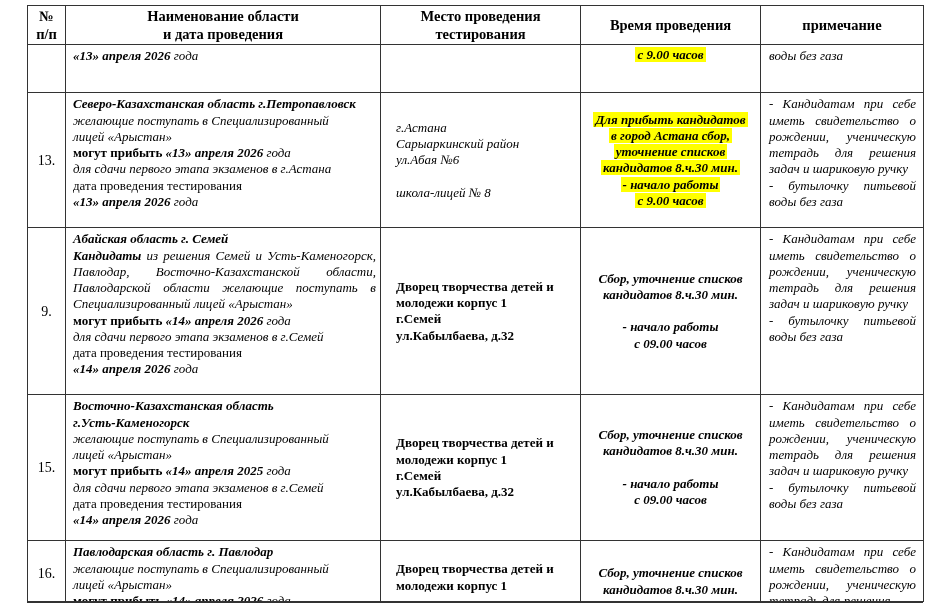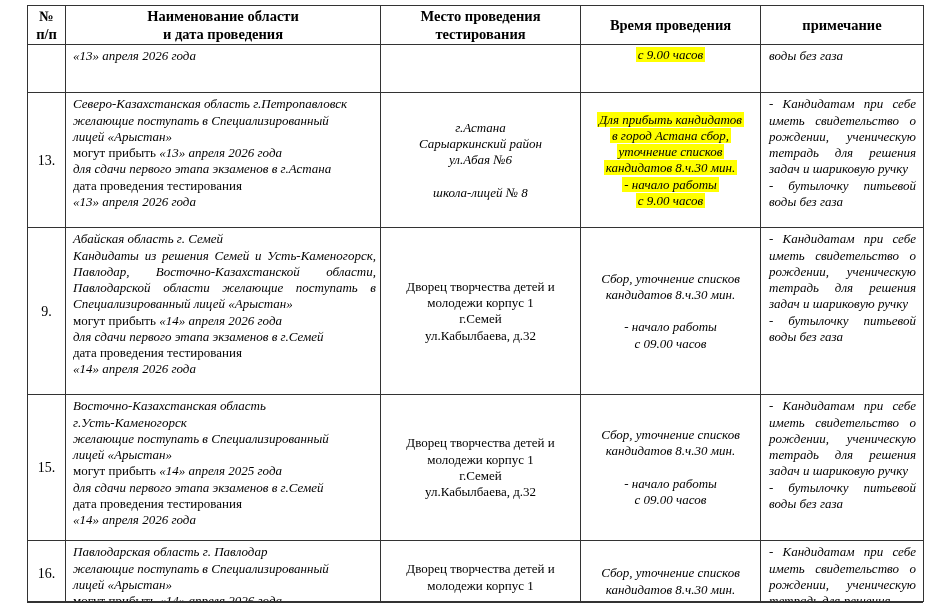--- a/index.html
+++ b/index.html
@@ -34,33 +34,33 @@
     white-space: pre-line;
     line-height: 1.25;
     padding: 1px 2px;
   }
   tbody td {
     font-size: 13px;
     line-height: 1.25;
   }
   .c-num    { text-align: center; vertical-align: middle; padding: 2px; font-size: 14px; }
   .c-region { text-align: left;   vertical-align: top;    padding: 3px 4px 3px 7px; }
-  .c-place  { text-align: center; vertical-align: middle; padding: 2px 15px; }
+  .c-place  { text-align: left; vertical-align: middle; padding: 2px 15px; }
   .c-time   { text-align: center; vertical-align: middle; padding: 2px 5px; }
   .c-note   { text-align: justify; vertical-align: top;   padding: 3px 7px 3px 8px; }
   tr.row-top td { vertical-align: top; }
 
   .line { min-height: 16px; }
   .al-justify { text-align: justify; }
   .al-left { text-align: left; }
 
-  .s-n  { font-style: normal; font-weight: normal; }
+  .s-n  { font-style: normal; font-weight: bold; }
   .s-i  { font-style: italic; }
   .s-b  { font-weight: normal; }
-  .s-bi { font-weight: normal; font-style: italic; }
+  .s-bi { font-weight: bold; font-style: italic; }
   .hl   { background: var(--highlight, #ffff00); padding: 0 2px; }
 
   .bottom-line {
     position: absolute; left: 27px; top: 601px;
     width: 896px; height: 2px; background: #333;
   }
 </style>
 </head>
 <body>
 

